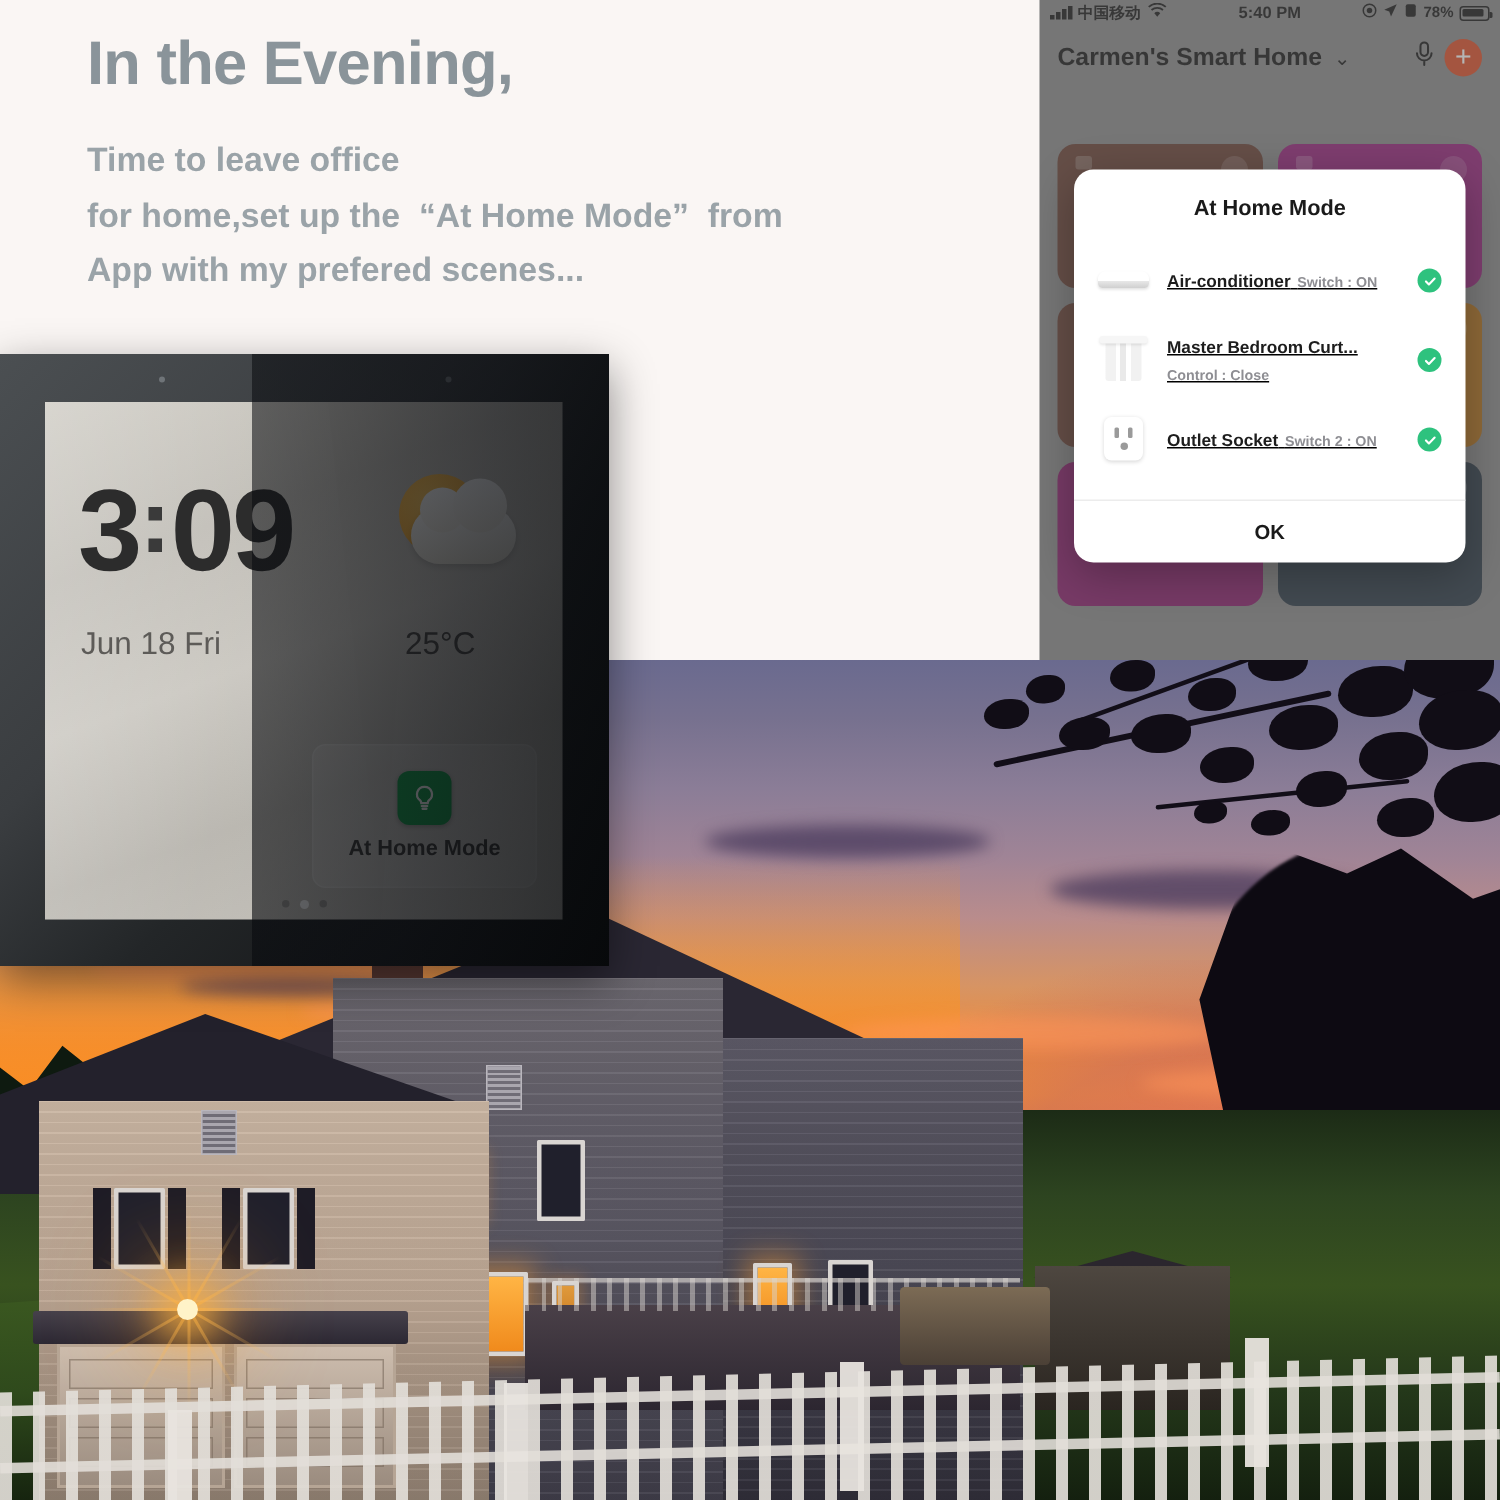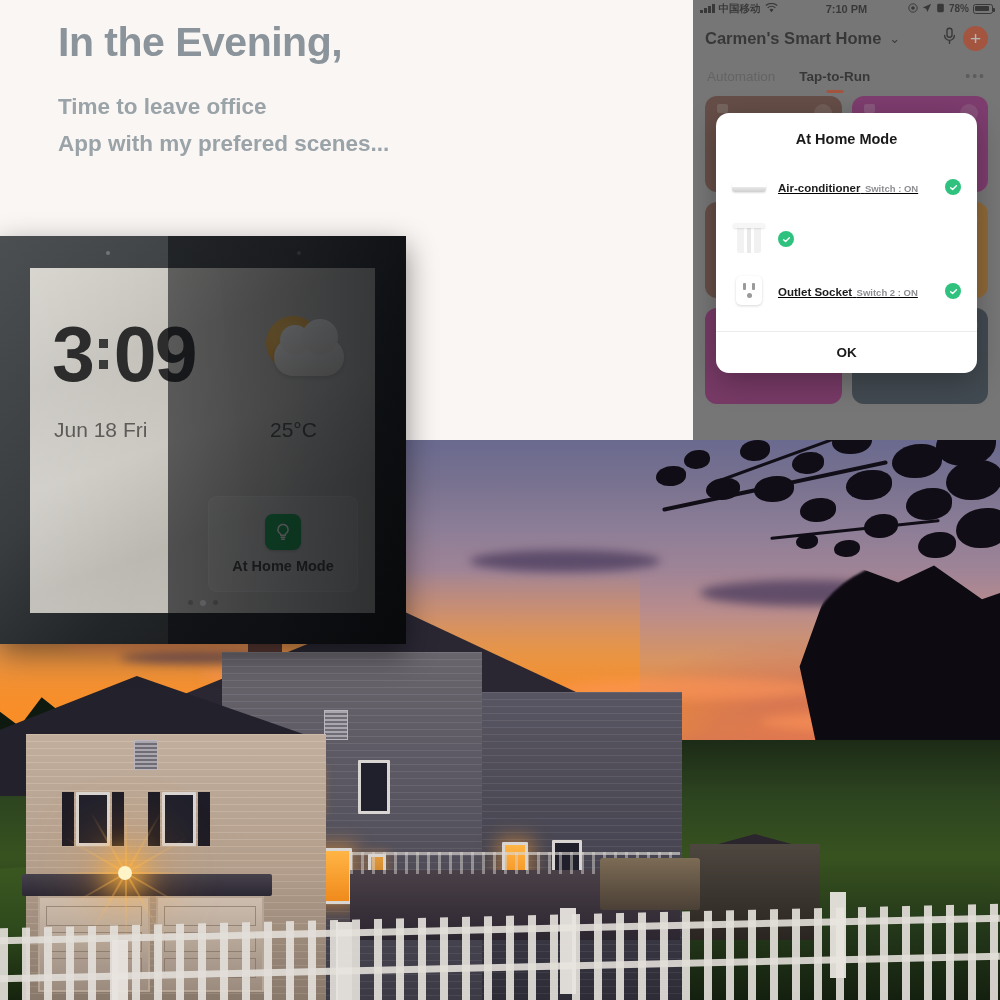--- a/index.html
+++ b/index.html
@@ -429,20 +429,21 @@
       <div class="fence-post" style="left:112px;top:500px;"></div>
       <div class="fence-post" style="left:336px;top:482px;"></div>
       <div class="fence-post" style="left:560px;top:468px;"></div>
       <div class="fence-post" style="left:830px;top:452px;"></div>
     </div>
   </div>
 
   <div class="copy-block">
     <div class="headline">In the Evening,</div>
     <div class="subline">Time to leave office</div>
+    <div class="subline">for home,set up the  “At Home Mode”  from</div>
     <div class="subline">App with my prefered scenes...</div>
   </div>
 
   <div class="panel-wrap">
     <div class="panel-bezel"></div>
     <div class="panel-dot"></div>
     <div class="panel-dot r"></div>
 
     <div class="panel-screen">
       <div class="screen-sheen"></div>
@@ -494,21 +495,21 @@
         </span>
         <span>中国移动</span>
         <span>
           <svg width="13" height="10" viewBox="0 0 16 12">
               <path d="M8 11.2l2.4-3a3.1 3.1 0 0 0-4.8 0l2.4 3z" fill="#1d1d1d"></path>
               <path d="M3.3 5.6a7.2 7.2 0 0 1 9.4 0" stroke="#1d1d1d" stroke-width="1.5" fill="none"></path>
               <path d="M1 3a10.6 10.6 0 0 1 14 0" stroke="#1d1d1d" stroke-width="1.5" fill="none"></path>
             </svg>
         </span>
       </div>
-      <div class="sb-time">7:10 PM</div>
+      <div class="sb-time">5:40 PM</div>
       <div class="sb-right">
         <span>
           <svg width="10" height="10" viewBox="0 0 12 12">
               <circle cx="6" cy="6" r="5" stroke="#1d1d1d" stroke-width="1.2" fill="none"></circle>
               <circle cx="6" cy="6" r="2.2" fill="#1d1d1d"></circle>
             </svg>
         </span>
         <span>
           <svg width="10" height="10" viewBox="0 0 12 12">
               <path d="M11 1L1 5.4l4 1.4 1.4 4L11 1z" fill="#1d1d1d"></path>
@@ -532,25 +533,20 @@
       <span class="nav-spacer"></span>
       <span>
         <svg width="15" height="18" viewBox="0 0 16 20" fill="none" stroke="#1b1b1b" stroke-width="1.5">
           <rect x="5.2" y="1.4" width="5.6" height="10" rx="2.8"></rect>
           <path d="M2.6 9.4a5.4 5.4 0 0 0 10.8 0M8 14.8v3.4" stroke-linecap="round"></path>
         </svg>
       </span>
       <span class="plus-btn">+</span>
     </div>
 
-    <div class="tabs">
-      <span class="tab">Automation</span>
-      <span class="tab active">Tap-to-Run</span>
-      <span class="tabs-more">•••</span>
-    </div>
 
     <div class="cards">
       <div class="scene-card" style="background:#6e4438">
           <span class="pin"></span>
           <span class="tag"></span>
           <span class="ln" style="top:40px"></span>
           <span class="ln" style="top:52px;width:18px"></span>
         </div>
       <div class="scene-card" style="background:#9c2580">
           <span class="pin"></span>
@@ -602,20 +598,24 @@
             <svg width="9" height="9" viewBox="0 0 12 12">
                 <path d="M2.2 6.2l2.6 2.6L9.9 3.6" stroke="#fff" stroke-width="1.9" fill="none" stroke-linecap="round" stroke-linejoin="round"></path>
               </svg>
           </span>
         </div>
 
         <div class="dev-row">
           <span class="dev-thumb">
               <span class="th-curtain"></span>
             </span>
+          <span class="dev-meta">
+            <span class="dev-name">Master Bedroom Curt...</span>
+            <span class="dev-state">Control : Close</span>
+          </span>
           <span class="dev-check">
             <svg width="9" height="9" viewBox="0 0 12 12">
                 <path d="M2.2 6.2l2.6 2.6L9.9 3.6" stroke="#fff" stroke-width="1.9" fill="none" stroke-linecap="round" stroke-linejoin="round"></path>
               </svg>
           </span>
         </div>
 
         <div class="dev-row">
           <span class="dev-thumb">
               <span class="th-socket">

